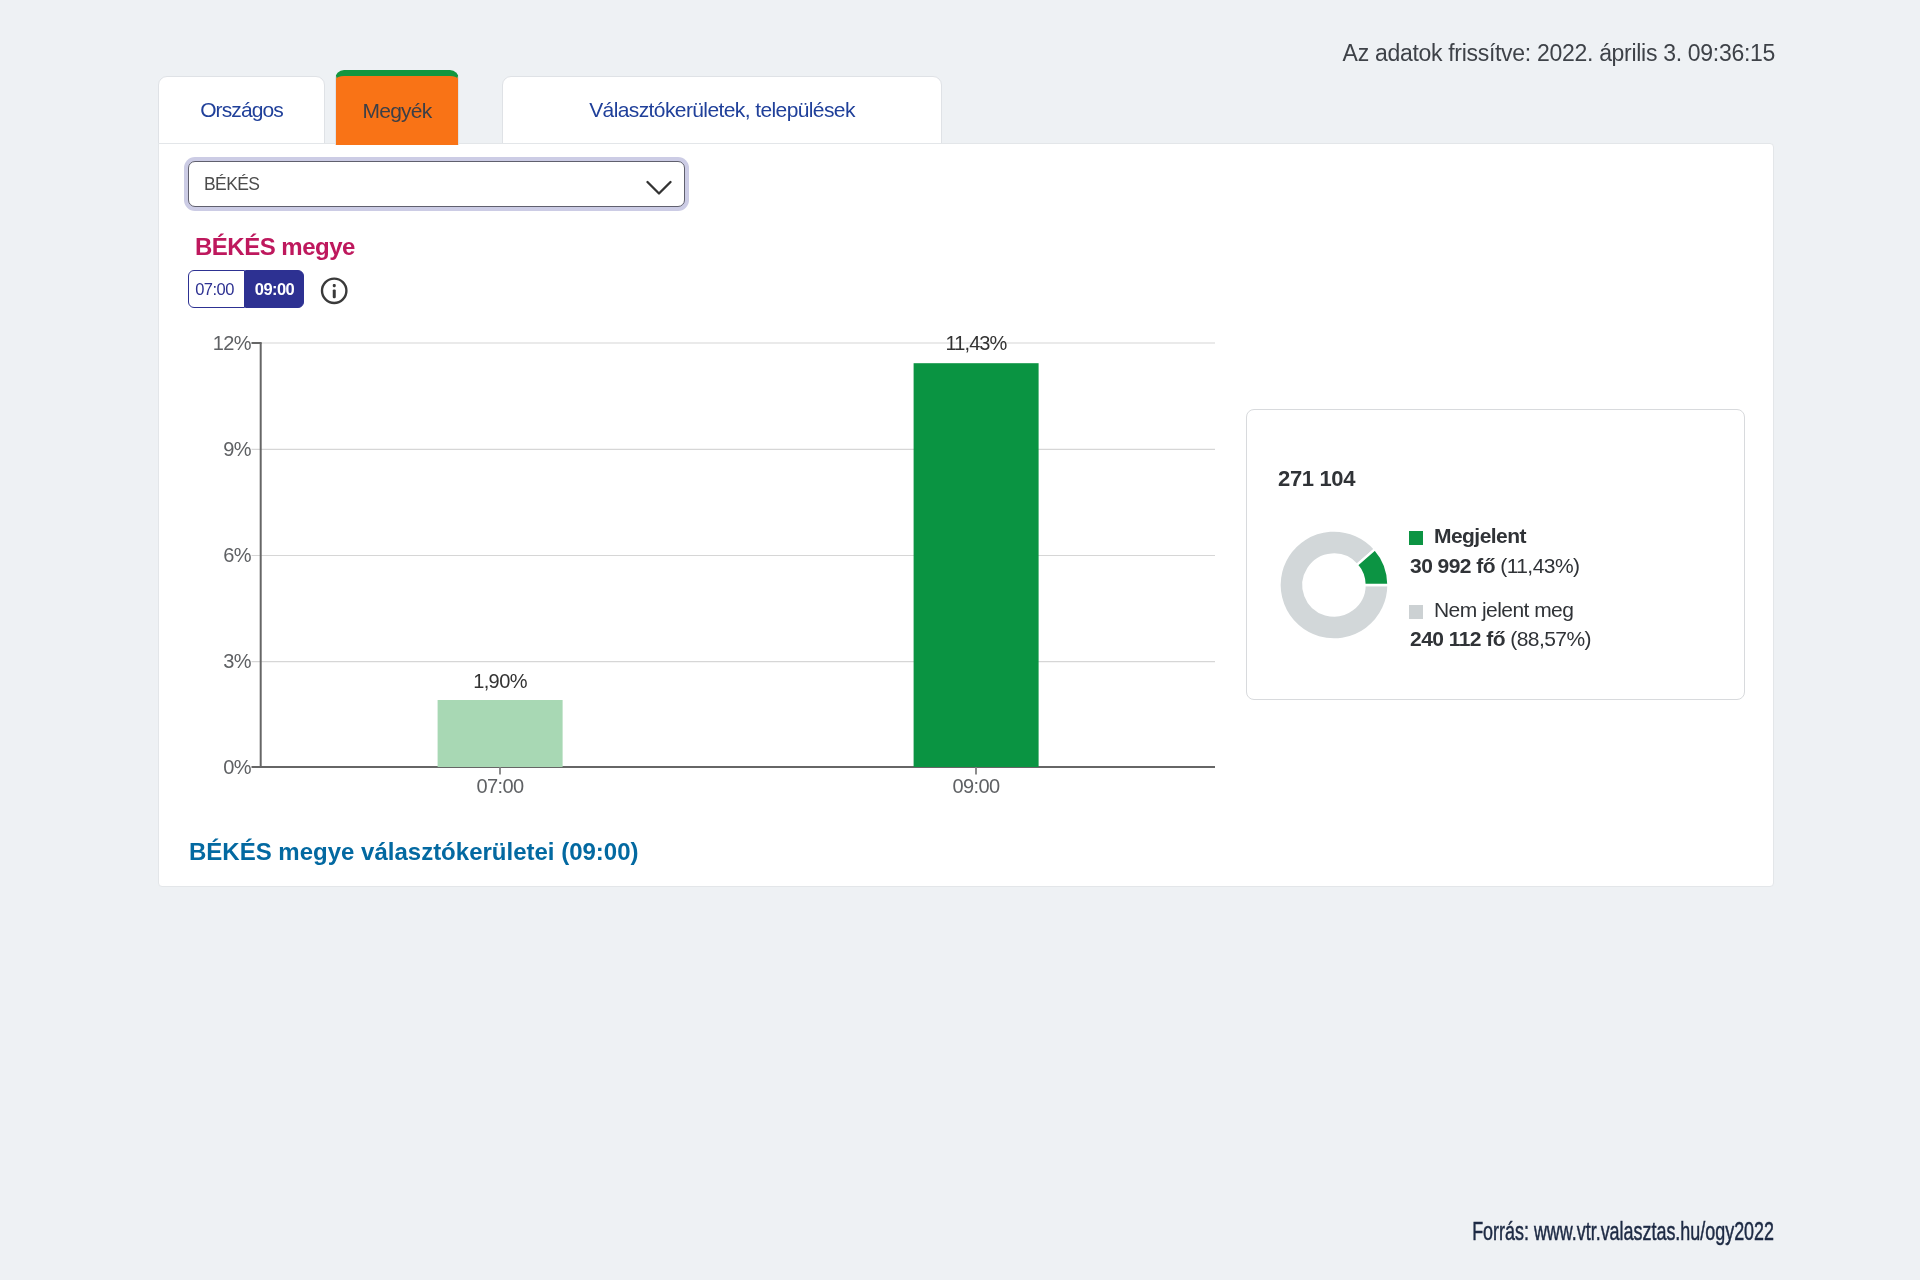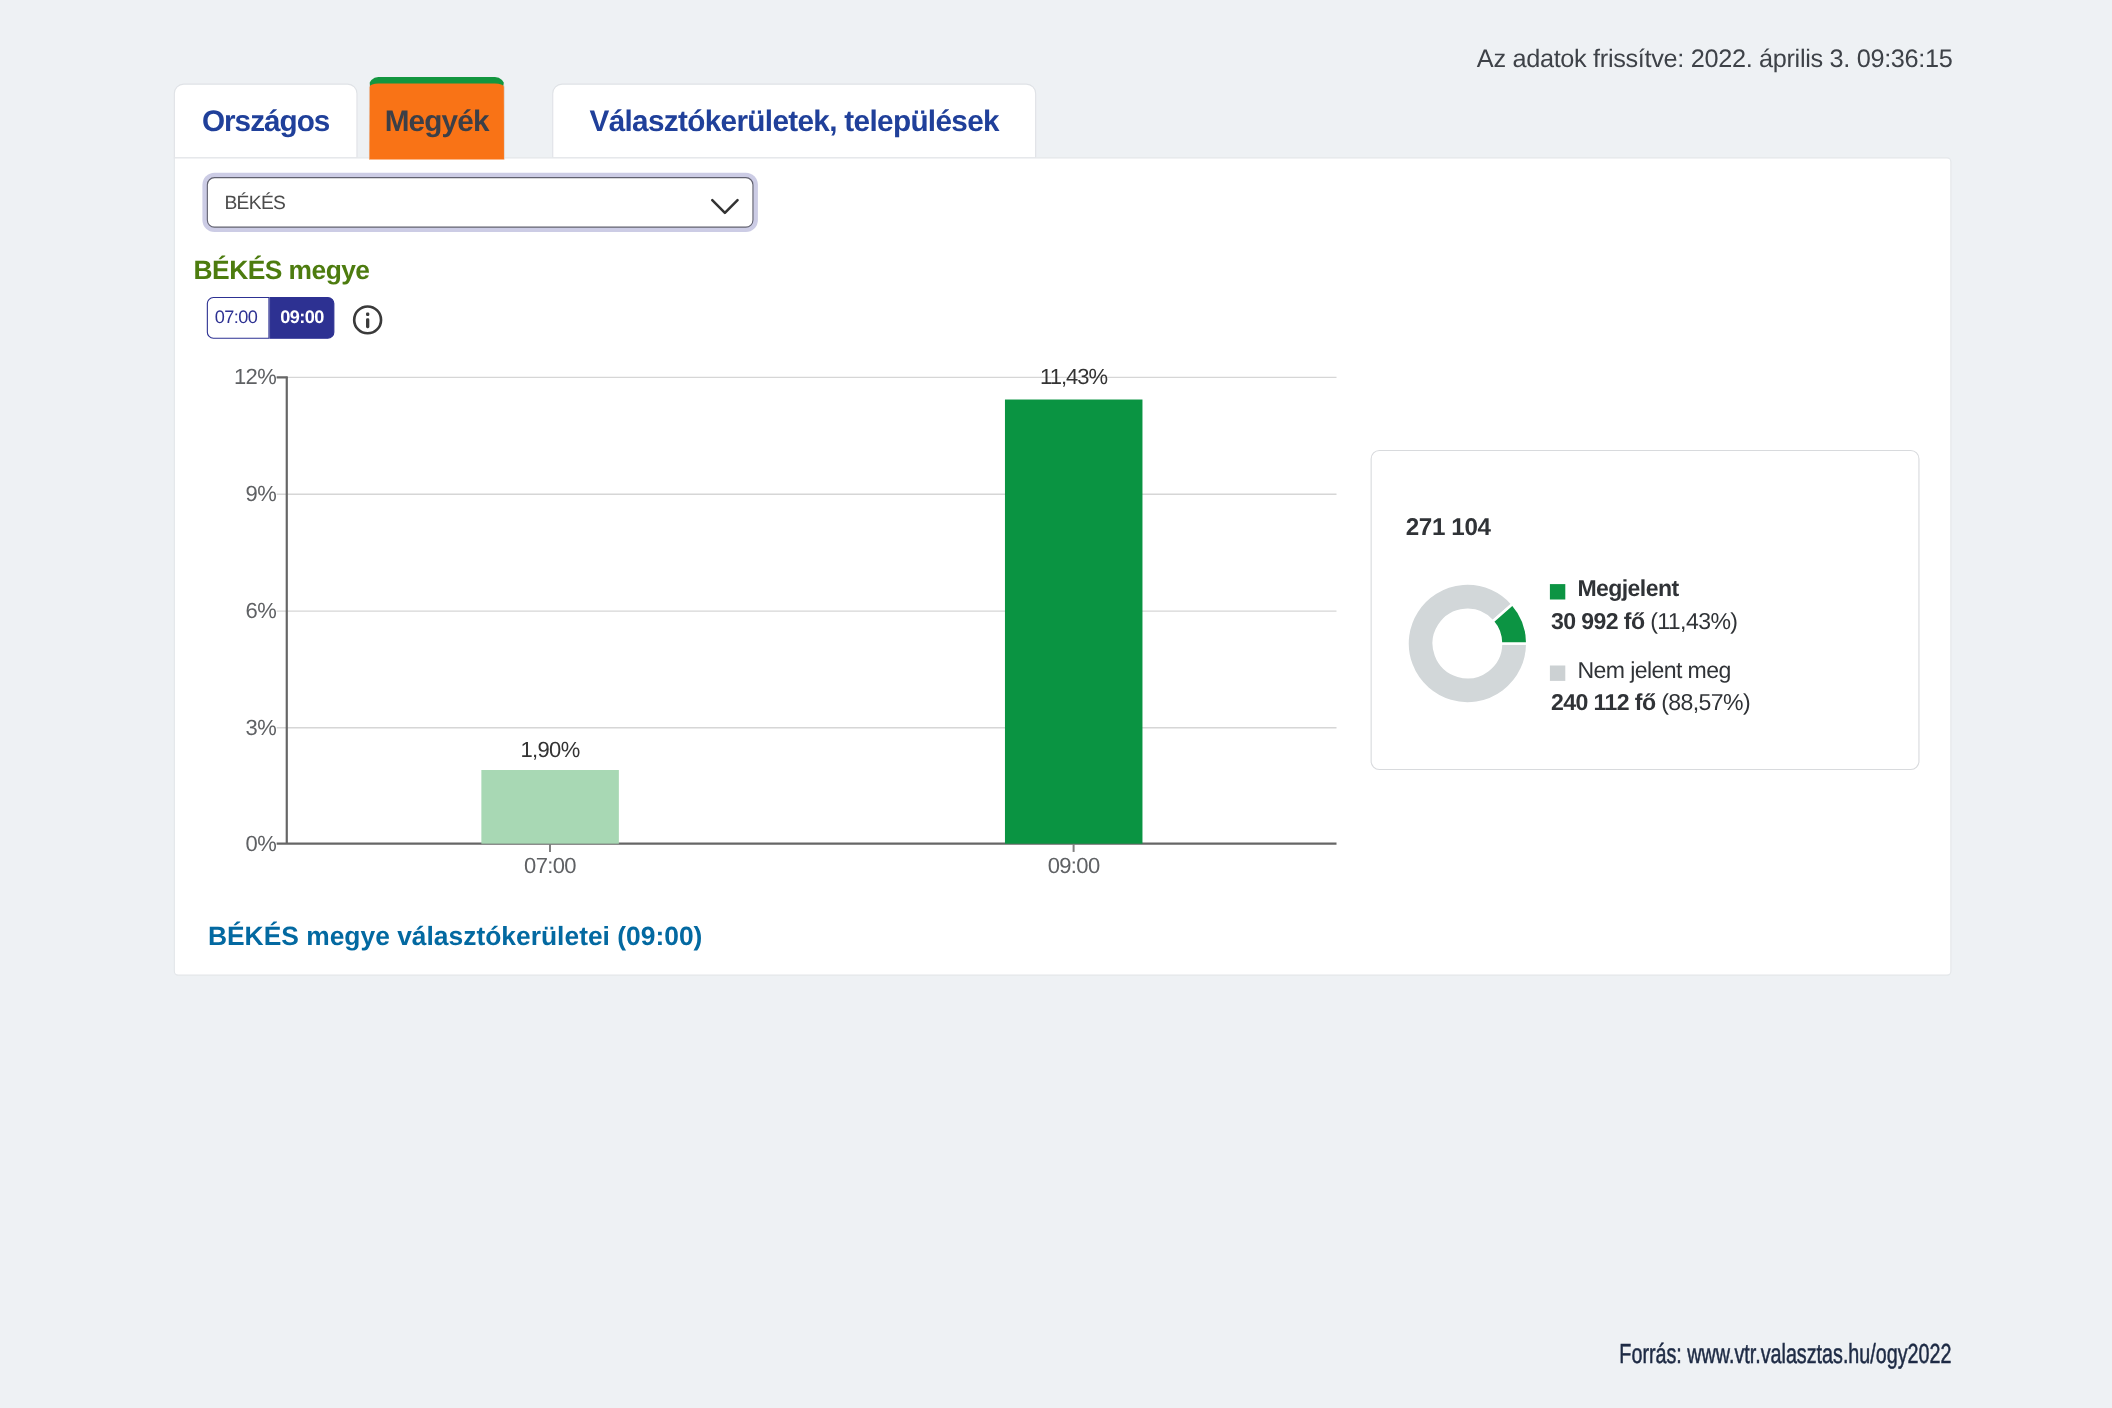--- a/index.html
+++ b/index.html
@@ -1,28 +1,28 @@
 <!DOCTYPE html>
 <html lang="hu"><head>
 <meta charset="utf-8">
 <style>
   * { margin:0; padding:0; box-sizing:border-box; }
   html,body { width:1920px; height:1280px; background:#eef1f4; font-family:"Liberation Sans", sans-serif; overflow:hidden; }
   .abs { position:absolute; }
   #toptext { top:40px; right:145px; font-size:23px; letter-spacing:-0.3px; color:#3e4248; }
   .tab { background:#fff; border:1px solid #dfe2e6; border-bottom:none; border-radius:9px 9px 0 0;
-         display:flex; align-items:center; justify-content:center; font-weight:bold; font-size:27px; color:#20409a; }
+         display:flex; align-items:center; justify-content:center; font-weight:normal; font-size:21px; color:#20409a; }
   #tab1 { left:158px; top:76px; width:167px; height:68px; letter-spacing:-0.9px; border-bottom:1px solid #dfe2e6; }
   #tab2 { left:335px; top:70px; width:124px; height:75px; border-top:6px solid #12963f; color:#3c3f47; background:#f97316; z-index:3; letter-spacing:-0.75px; }
   #tab3 { left:502px; top:76px; width:440px; height:68px; letter-spacing:-0.6px; border-bottom:1px solid #dfe2e6; }
   #panel { left:158px; top:143px; width:1616px; height:744px; background:#fff; border:1px solid #e3e6e9; border-radius:0 4px 4px 4px; z-index:1; }
   #select { left:188px; top:161px; width:497px; height:46px; background:#fff; border:1px solid #60606e; border-radius:7px;
             box-shadow:0 0 0 4px #cccce5; display:flex; align-items:center; z-index:2; }
   #select span { margin-left:15px; font-size:17.5px; letter-spacing:-0.6px; color:#4c4c4c; }
-  #h1 { left:176px; top:233px; font-size:24px; font-weight:bold; letter-spacing:-0.5px; color:#4d7c0f; z-index:2; }
+  #h1 { left:195px; top:233px; font-size:24px; font-weight:bold; letter-spacing:-0.5px; color:#be185d; z-index:2; }
   #toggle { left:188px; top:270px; height:38px; display:flex; z-index:2; }
   #toggle .t1 { width:57px; background:#fff; border:1px solid #2d3192; border-radius:6px 0 0 6px; padding-right:4px;
                 display:flex; align-items:center; justify-content:center; font-size:16.5px; letter-spacing:-0.55px; color:#2d3192; }
   #toggle .t2 { width:59px; background:#2d3192; border:1px solid #2d3192; border-radius:0 6px 6px 0;
                 display:flex; align-items:center; justify-content:center; font-size:16.5px; letter-spacing:-0.55px; color:#fff; font-weight:bold; }
   #chart { left:158px; top:330px; z-index:2; }
   #infoicon { left:319px; top:276px; z-index:2; }
   #card { left:1246px; top:409px; width:499px; height:291px; background:#fff; border:1px solid #d8dadd; border-radius:8px; z-index:2; }
   #card .title { position:absolute; left:31px; top:26px; font-size:20px; letter-spacing:-0.15px; color:#46494e; }
   #card .num   { position:absolute; left:31px; top:56px; font-size:22px; letter-spacing:-0.35px; font-weight:bold; color:#303337; }

